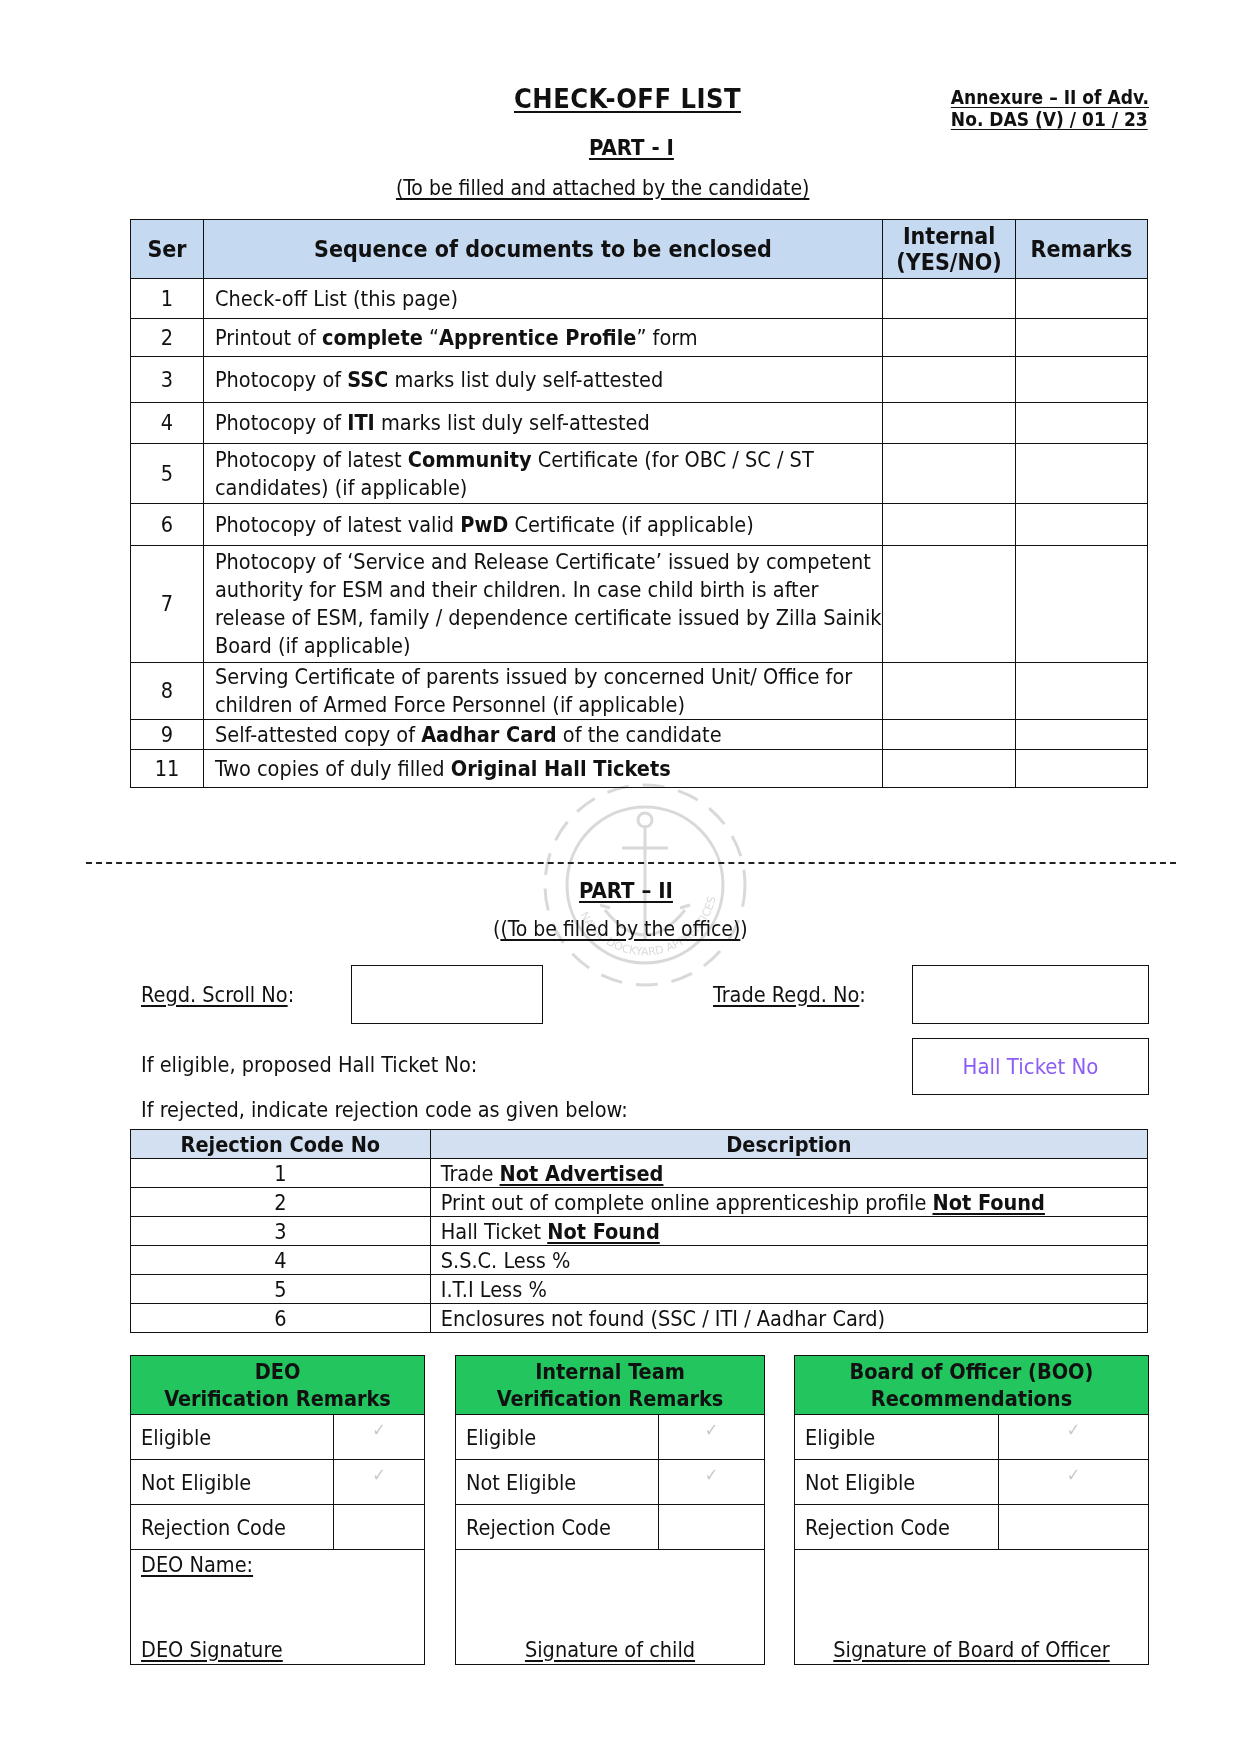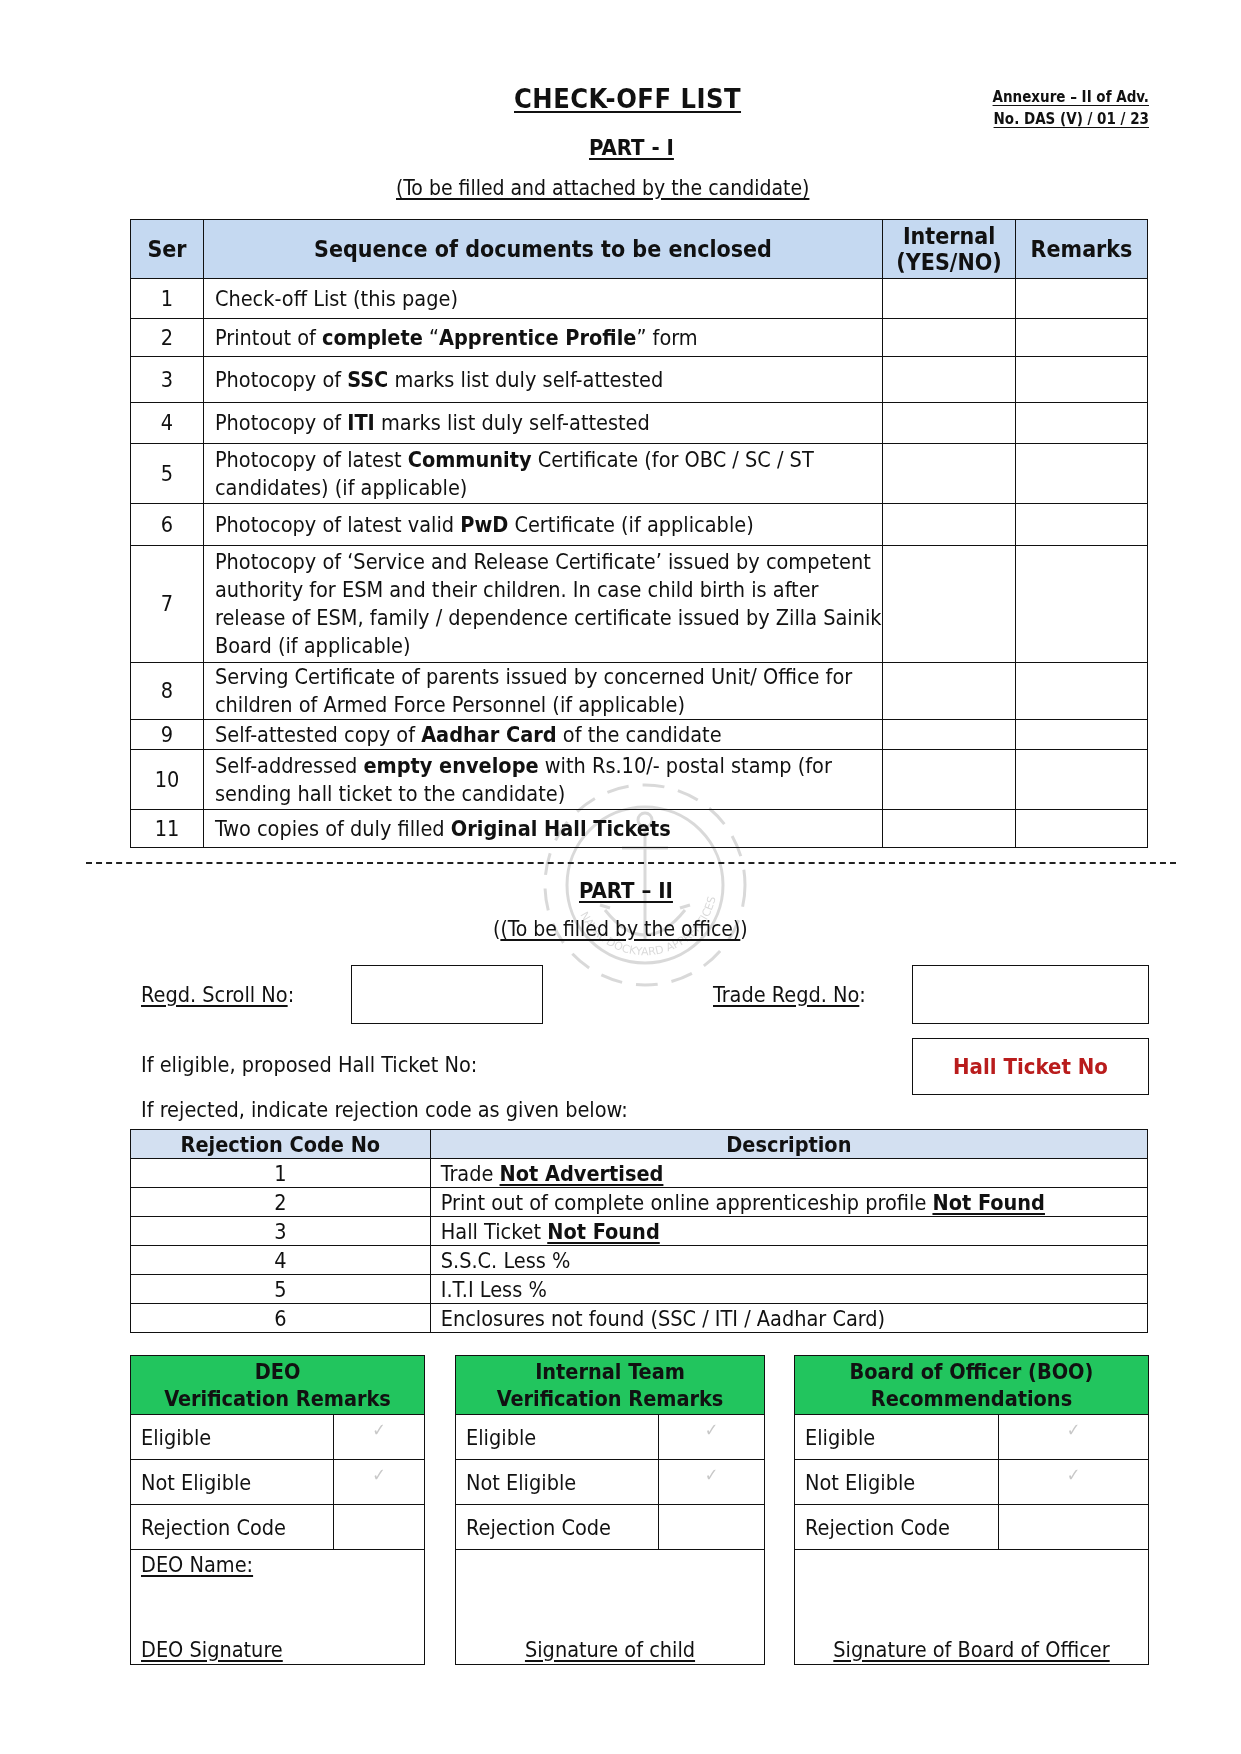--- a/index.html
+++ b/index.html
@@ -2,41 +2,41 @@
 <html><head>
 <meta charset="utf-8">
 <style>
   html, body { margin:0; padding:0; background:#ffffff; }
   body { width:1241px; height:1754px; position:relative; overflow:hidden;
          font-family:"DejaVu Sans Condensed","DejaVu Sans","Liberation Sans",sans-serif; color:#111; }
   .abs { position:absolute; }
   .u { text-decoration:underline; text-underline-offset:3px; }
   .b { font-weight:bold; }
   .title { font-size:27px; font-weight:bold; letter-spacing:0.5px; }
-  .annex { font-size:15px; font-weight:bold; text-align:right; line-height:22px; }
+  .annex { font-size:19px; font-weight:bold; text-align:left; line-height:22px; }
   .part { font-size:22px; font-weight:bold; }
   .sub { font-size:21px; }
   table { border-collapse:collapse; position:absolute; }
   td, th { border:1.5px solid #111; padding:0; }
   th { background:#c5d9f1; font-weight:bold; }
   .main th { font-size:23px; }
   .main td { font-size:21.5px; line-height:28px; }
   .main td.ser { text-align:center; }
   .main td.doc { padding-left:11px; }
   .rej th { font-size:21.5px; background:#d3e0f1; height:28px; }
   .rej td { font-size:21.5px; height:28px; }
   .rej td.code { text-align:center; }
   .rej td.desc { padding-left:10px; }
   .vbox th { font-size:21.5px; line-height:27px; background:#22c55e; height:58px; }
   .vbox td { font-size:21.5px; height:40px; padding-left:10px; }
   .vbox td.chk { text-align:center; color:#c8c8c8; font-size:18px; padding-left:0; vertical-align:top; padding-top:4px; }
   .vbox td.sig { height:114px; vertical-align:top; padding-left:10px; position:relative; }
   .field-box { border:1.5px solid #111; }
   .dash { border-top:2.5px dashed #222; }
-  .hint { color:#b91c1c; font-weight:bold; font-size:22px; text-align:center; }
+  .hint { color:#8b5cf6; font-weight:normal; font-size:22px; text-align:center; }
   .lbl { font-size:21.5px; }
 </style>
 </head>
 <body>
 
 <div class="abs" style="left:530px;top:770px;width:230px;height:230px;opacity:0.22;">
   <svg width="230" height="230" viewBox="0 0 230 230">
     <g fill="none" stroke="#555" stroke-width="3">
       <circle cx="115" cy="115" r="78"></circle>
       <circle cx="115" cy="115" r="100" stroke-dasharray="22 14"></circle>
@@ -125,26 +125,20 @@
         <td class="doc"><span>Serving Certificate of parents issued by concerned Unit/ Office for children of Armed Force Personnel (if applicable)</span></td>
         <td></td>
         <td></td>
       </tr>
       <tr style="height: 30px;">
         <td class="ser">9</td>
         <td class="doc"><span>Self-attested copy of </span><span class="b">Aadhar Card</span><span> of the candidate</span></td>
         <td></td>
         <td></td>
       </tr>
-      <tr style="height: 60px;">
-        <td class="ser">10</td>
-        <td class="doc"><span>Self-addressed </span><span class="b">empty envelope</span><span> with Rs.10/- postal stamp (for sending hall ticket to the candidate)</span></td>
-        <td></td>
-        <td></td>
-      </tr>
       <tr style="height: 38px;">
         <td class="ser">11</td>
         <td class="doc"><span>Two copies of duly filled </span><span class="b">Original Hall Tickets</span></td>
         <td></td>
         <td></td>
       </tr>
     </tbody>
 </table>
 
 <div class="abs dash" style="left:86px;top:862px;width:1090px;"></div>

